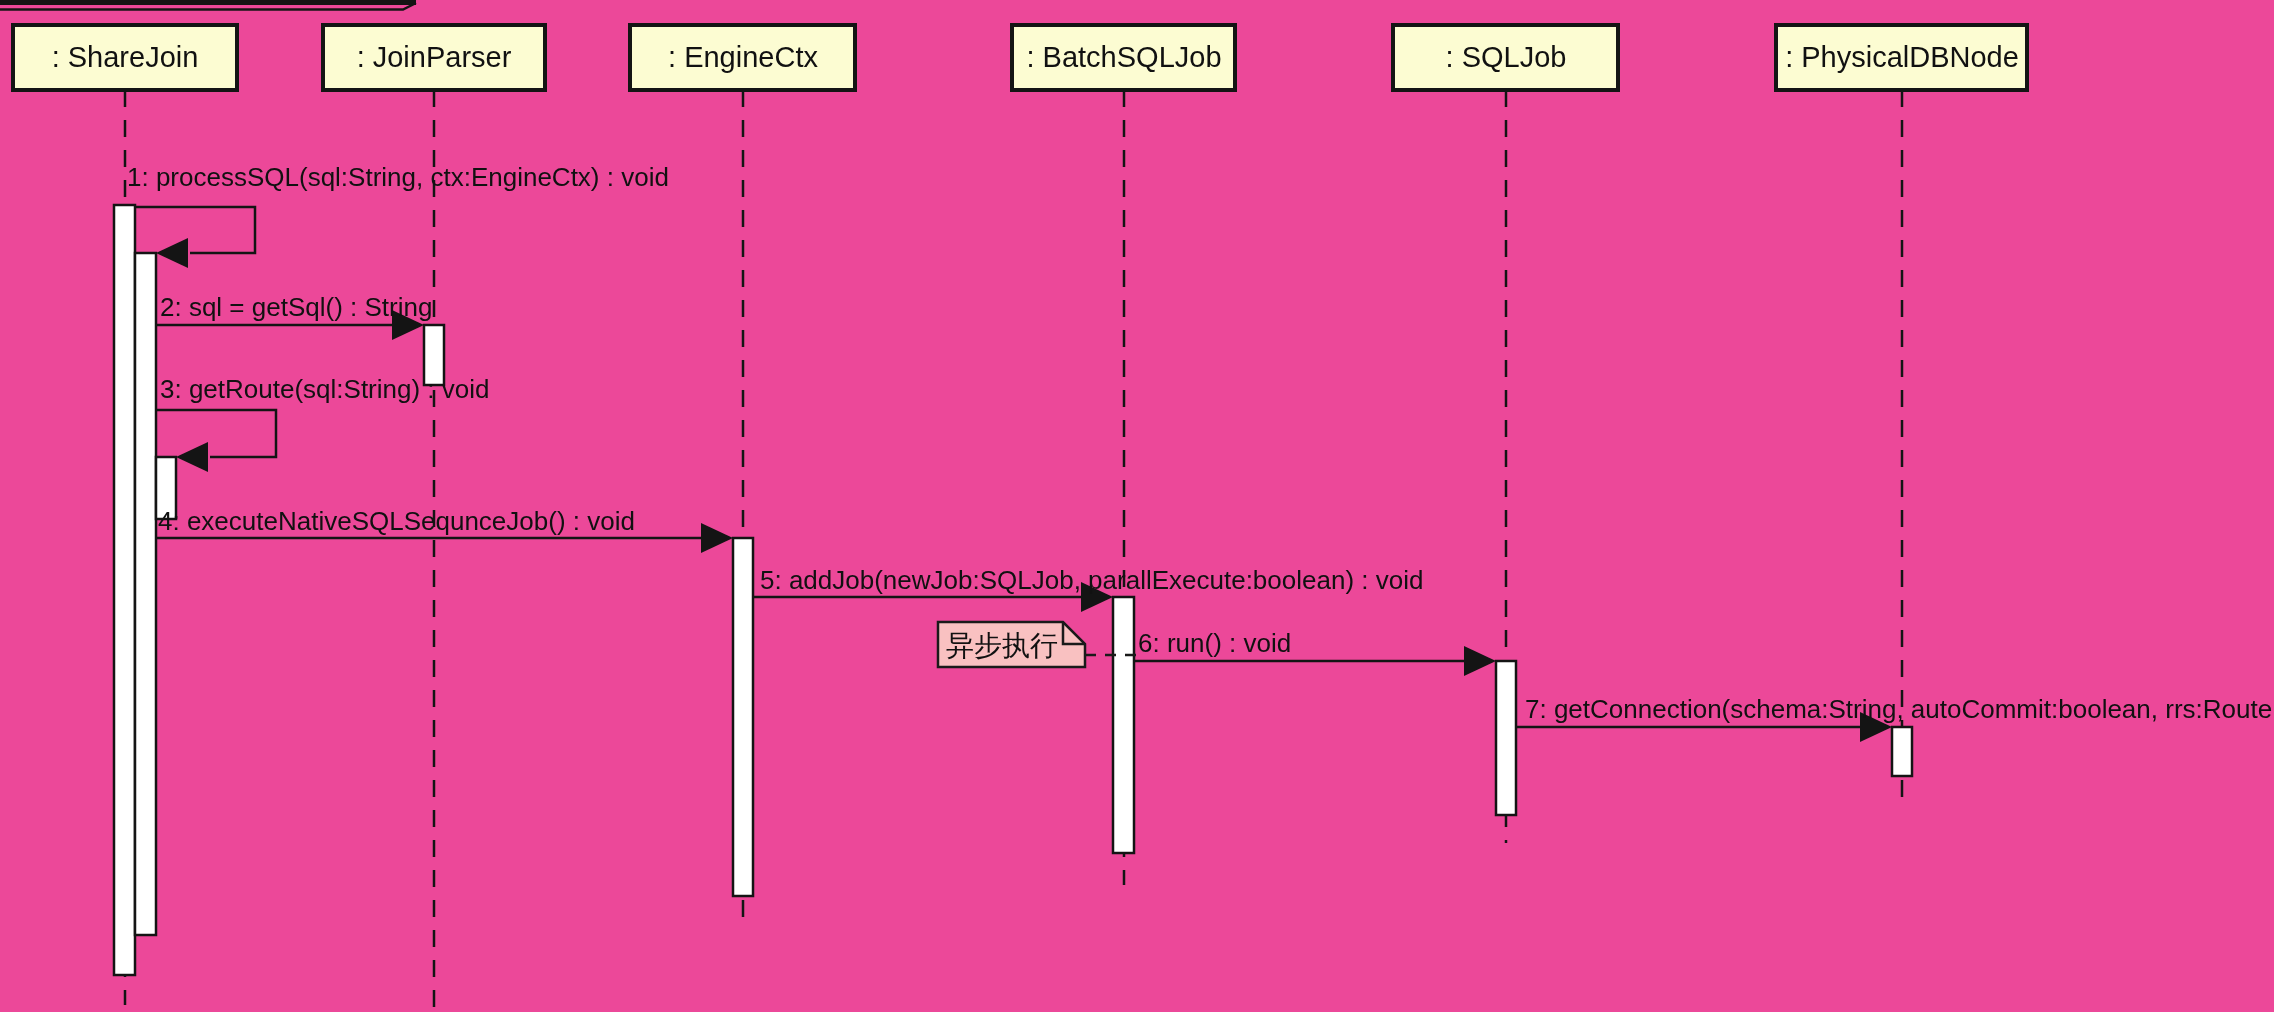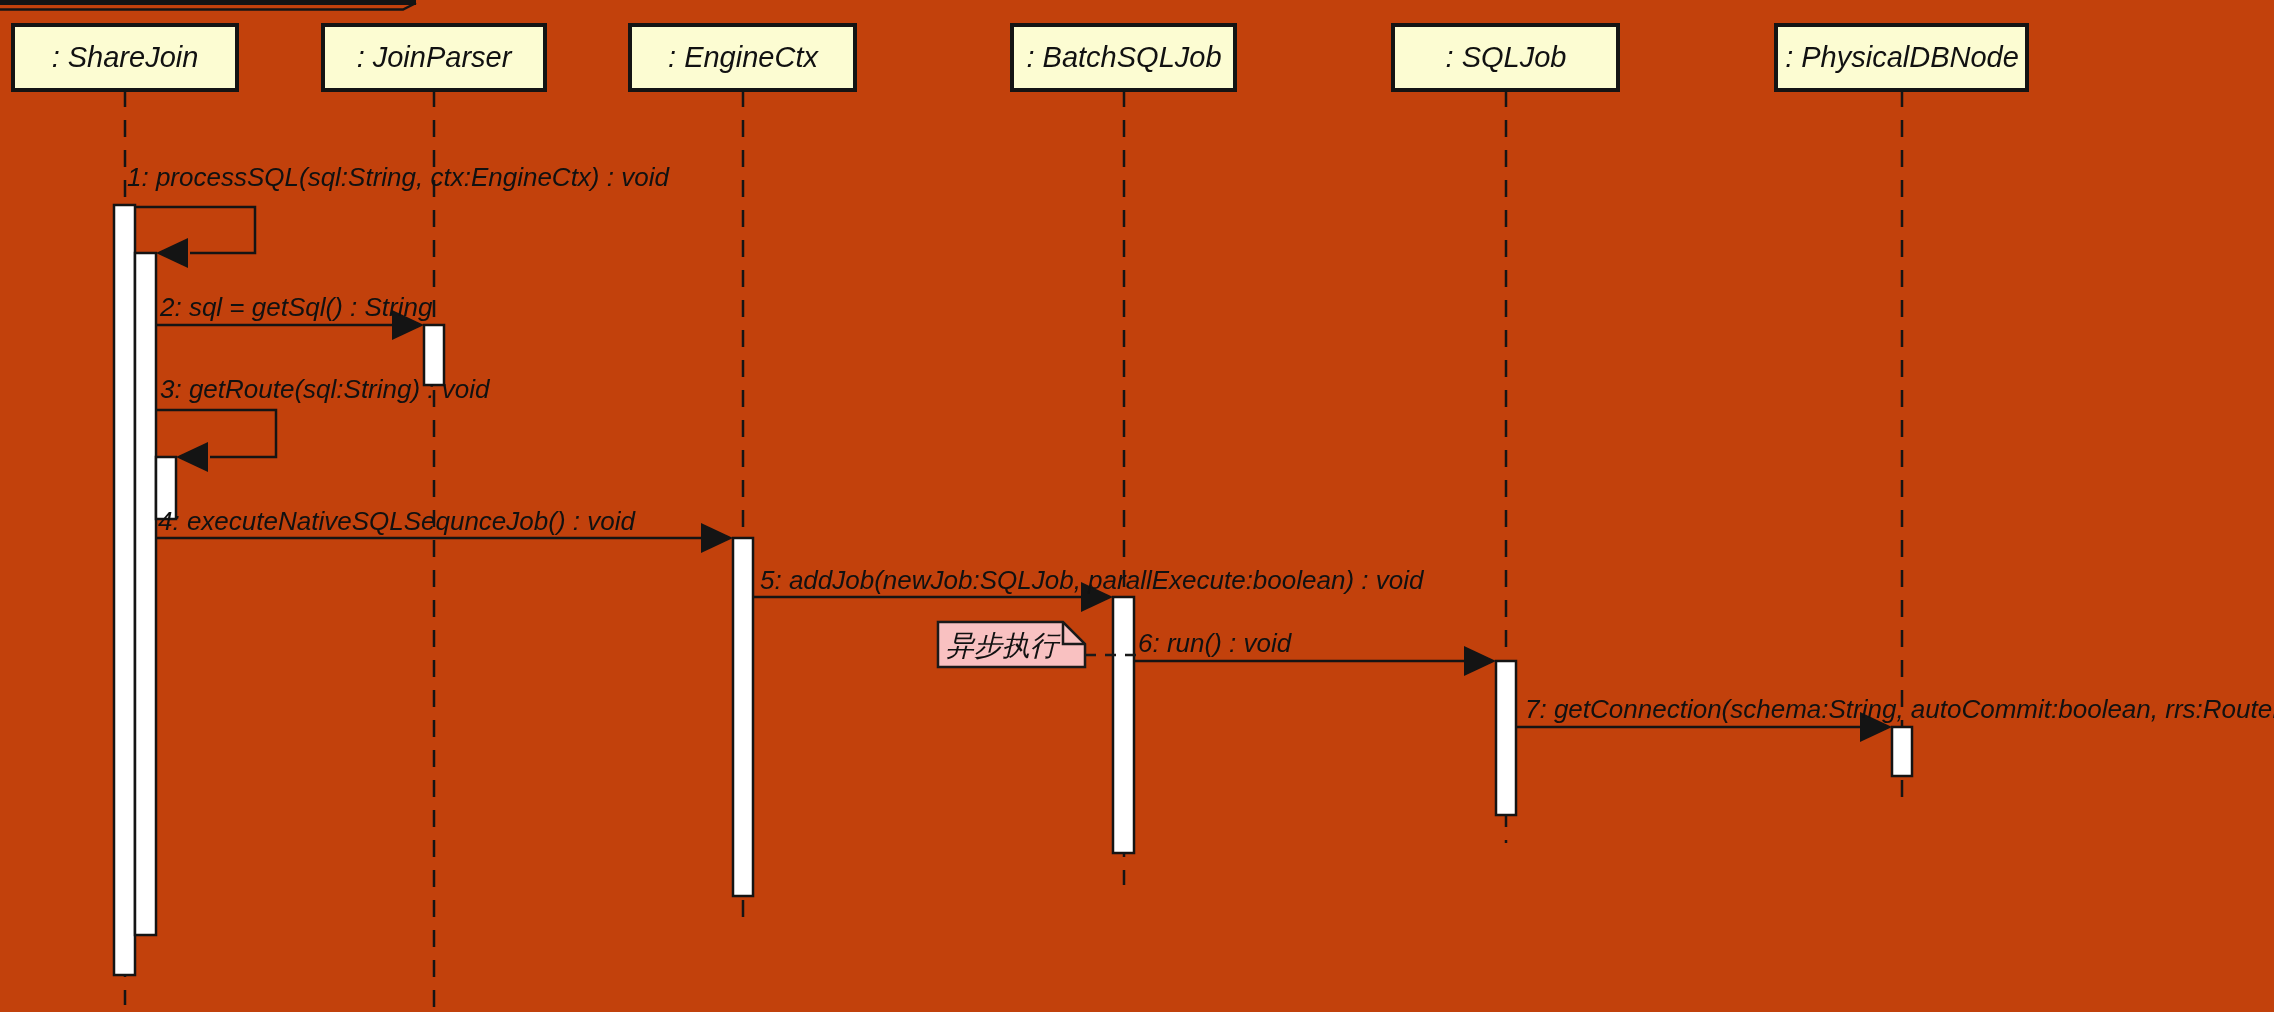--- a/index.html
+++ b/index.html
@@ -68,21 +68,21 @@
     stroke: #1a1a1a;
     stroke-width: 2.5;
     stroke-dasharray: 11 9;
     fill: none;
   }
   .frame-line { stroke: #141414; fill: none; }
 </style>
 </head>
 <body>
 
-<div id="stage" style="--head-fill: #fcfcd2; --note-fill: #f9c1c1; background: #c2410c; font-style: italic;">
+<div id="stage" style="--head-fill: #fcfcd2; --note-fill: #f9c1c1; background: #ec4899;">
 <svg width="2274" height="1012" viewBox="0 0 2274 1012" xmlns="http://www.w3.org/2000/svg">
 
   <g>
     <path class="frame-line" d="M0,2.5 L416,2.5" stroke-width="5"></path>
     <path class="frame-line" d="M0,9.5 L403,9.5 L416,3" stroke-width="2.5"></path>
   </g>
 
   <line class="lifeline" x1="125" y1="90" x2="125" y2="1005"></line>
   <line class="lifeline" x1="434" y1="90" x2="434" y2="1012"></line>
   <line class="lifeline" x1="743" y1="90" x2="743" y2="928"></line>

